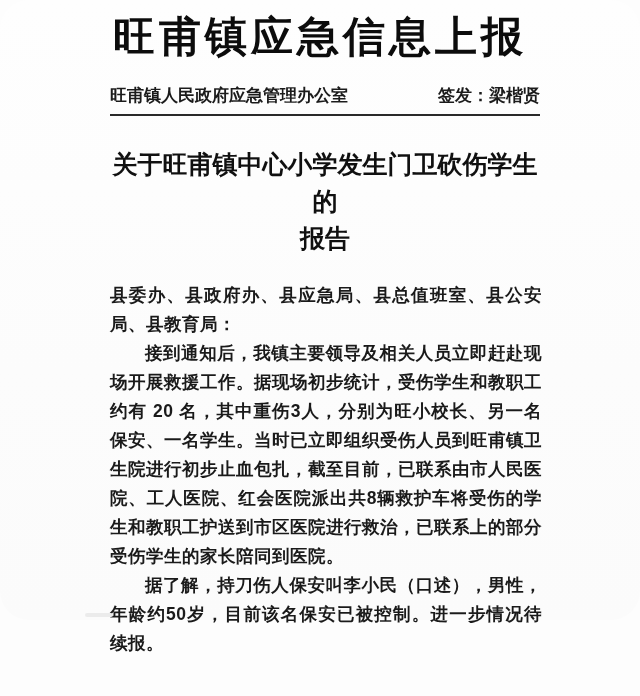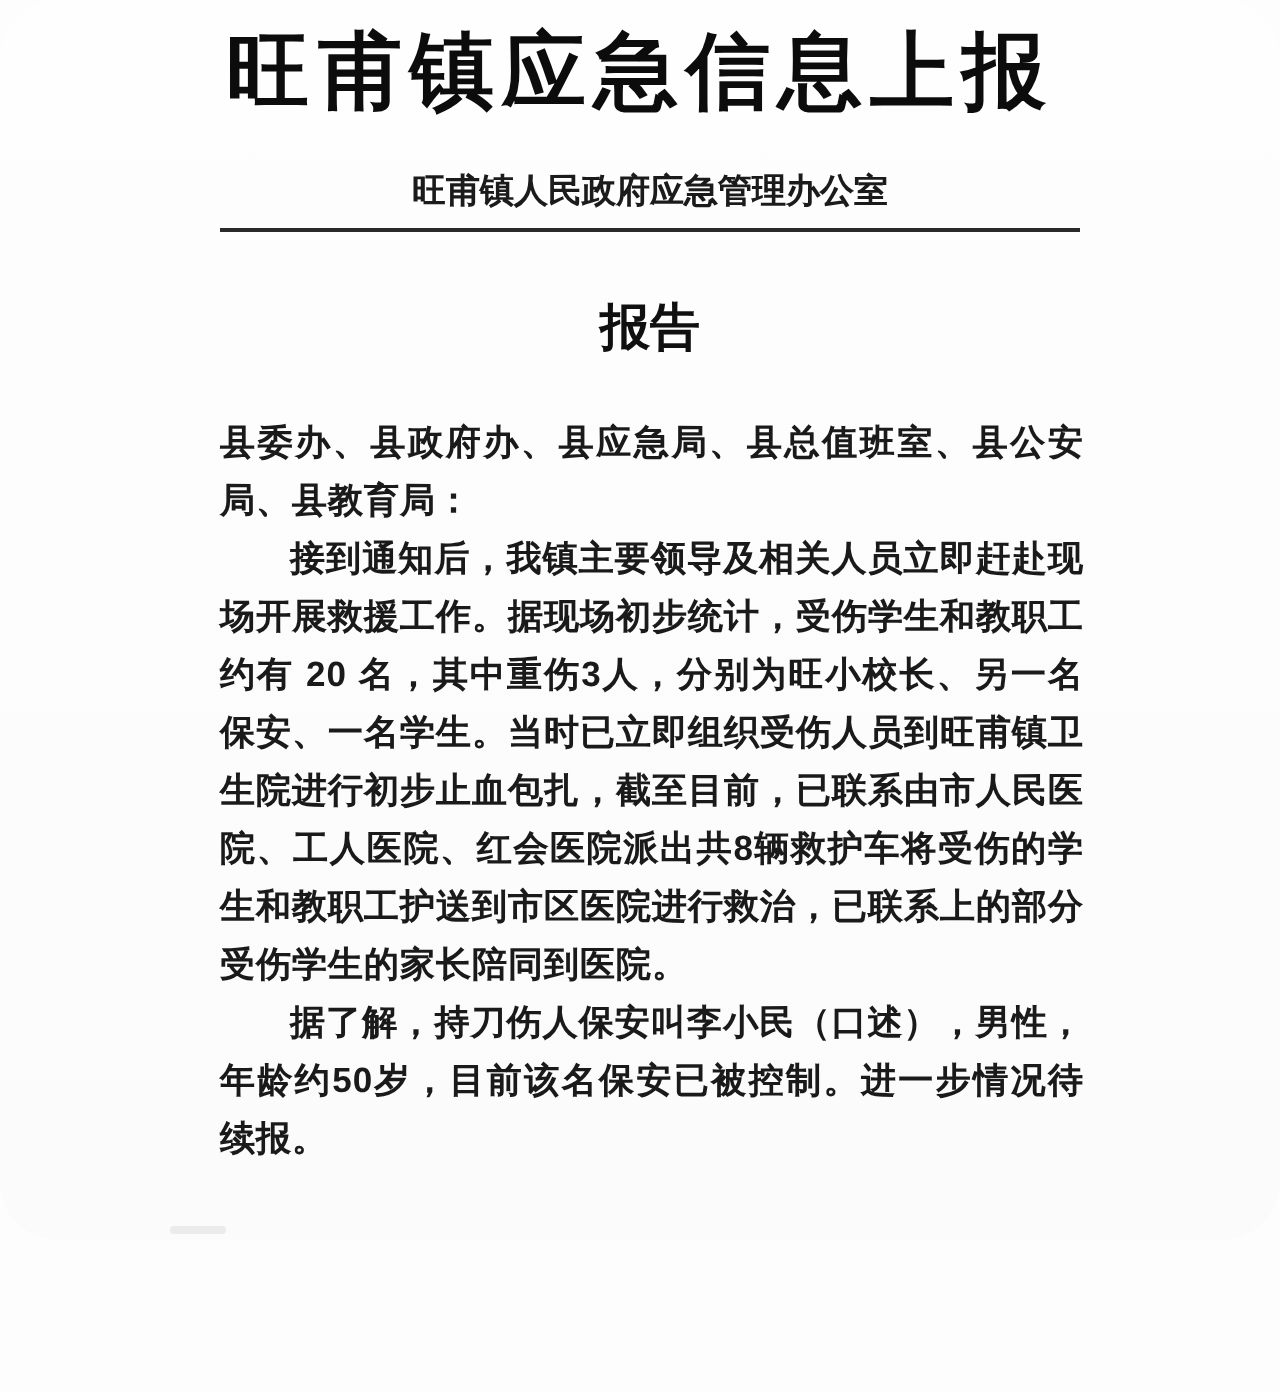--- a/index.html
+++ b/index.html
@@ -26,21 +26,21 @@
     text-align: center;
     font-family: "Liberation Serif", serif;
     font-weight: 900;
     font-size: 42px;
     line-height: 50px;
     letter-spacing: 4px;
     color: #0c0c0c;
   }
   .meta-row {
     display: flex;
-    justify-content: center;
+    justify-content: space-between;
     align-items: baseline;
     margin: 22px 100px 6px 110px;
     font-size: 17px;
     font-weight: 600;
     color: #1b1b1b;
     white-space: nowrap;
   }
   .rule {
     margin: 7px 100px 0 110px;
     border-top: 2px solid #2a2a2a;
@@ -80,25 +80,29 @@
 </style>
 </head>
 <body>
 
 <div class="page">
 
   <h1 class="letterhead">旺甫镇应急信息上报</h1>
 
   <div class="meta-row">
     <span>旺甫镇人民政府应急管理办公室</span>
+    <span>
+      <span>签发：</span><span>梁楷贤</span>
+    </span>
   </div>
 
   <div class="rule"></div>
 
   <h2 class="doc-title">
+    <span class="line">关于旺甫镇中心小学发生门卫砍伤学生的</span>
     <span class="line">报告</span>
   </h2>
 
   <div class="body-text">
     <p class="no-indent">县委办、县政府办、县应急局、县总值班室、县公安局、县教育局：</p>
     <p class="indent">接到通知后，我镇主要领导及相关人员立即赶赴现场开展救援工作。据现场初步统计，受伤学生和教职工约有 20 名，其中重伤3人，分别为旺小校长、另一名保安、一名学生。当时已立即组织受伤人员到旺甫镇卫生院进行初步止血包扎，截至目前，已联系由市人民医院、工人医院、红会医院派出共8辆救护车将受伤的学生和教职工护送到市区医院进行救治，已联系上的部分受伤学生的家长陪同到医院。</p>
     <p class="indent">据了解，持刀伤人保安叫李小民（口述），男性，年龄约50岁，目前该名保安已被控制。进一步情况待续报。</p>
   </div>
 
   <div class="artifact artifact-left"></div>

